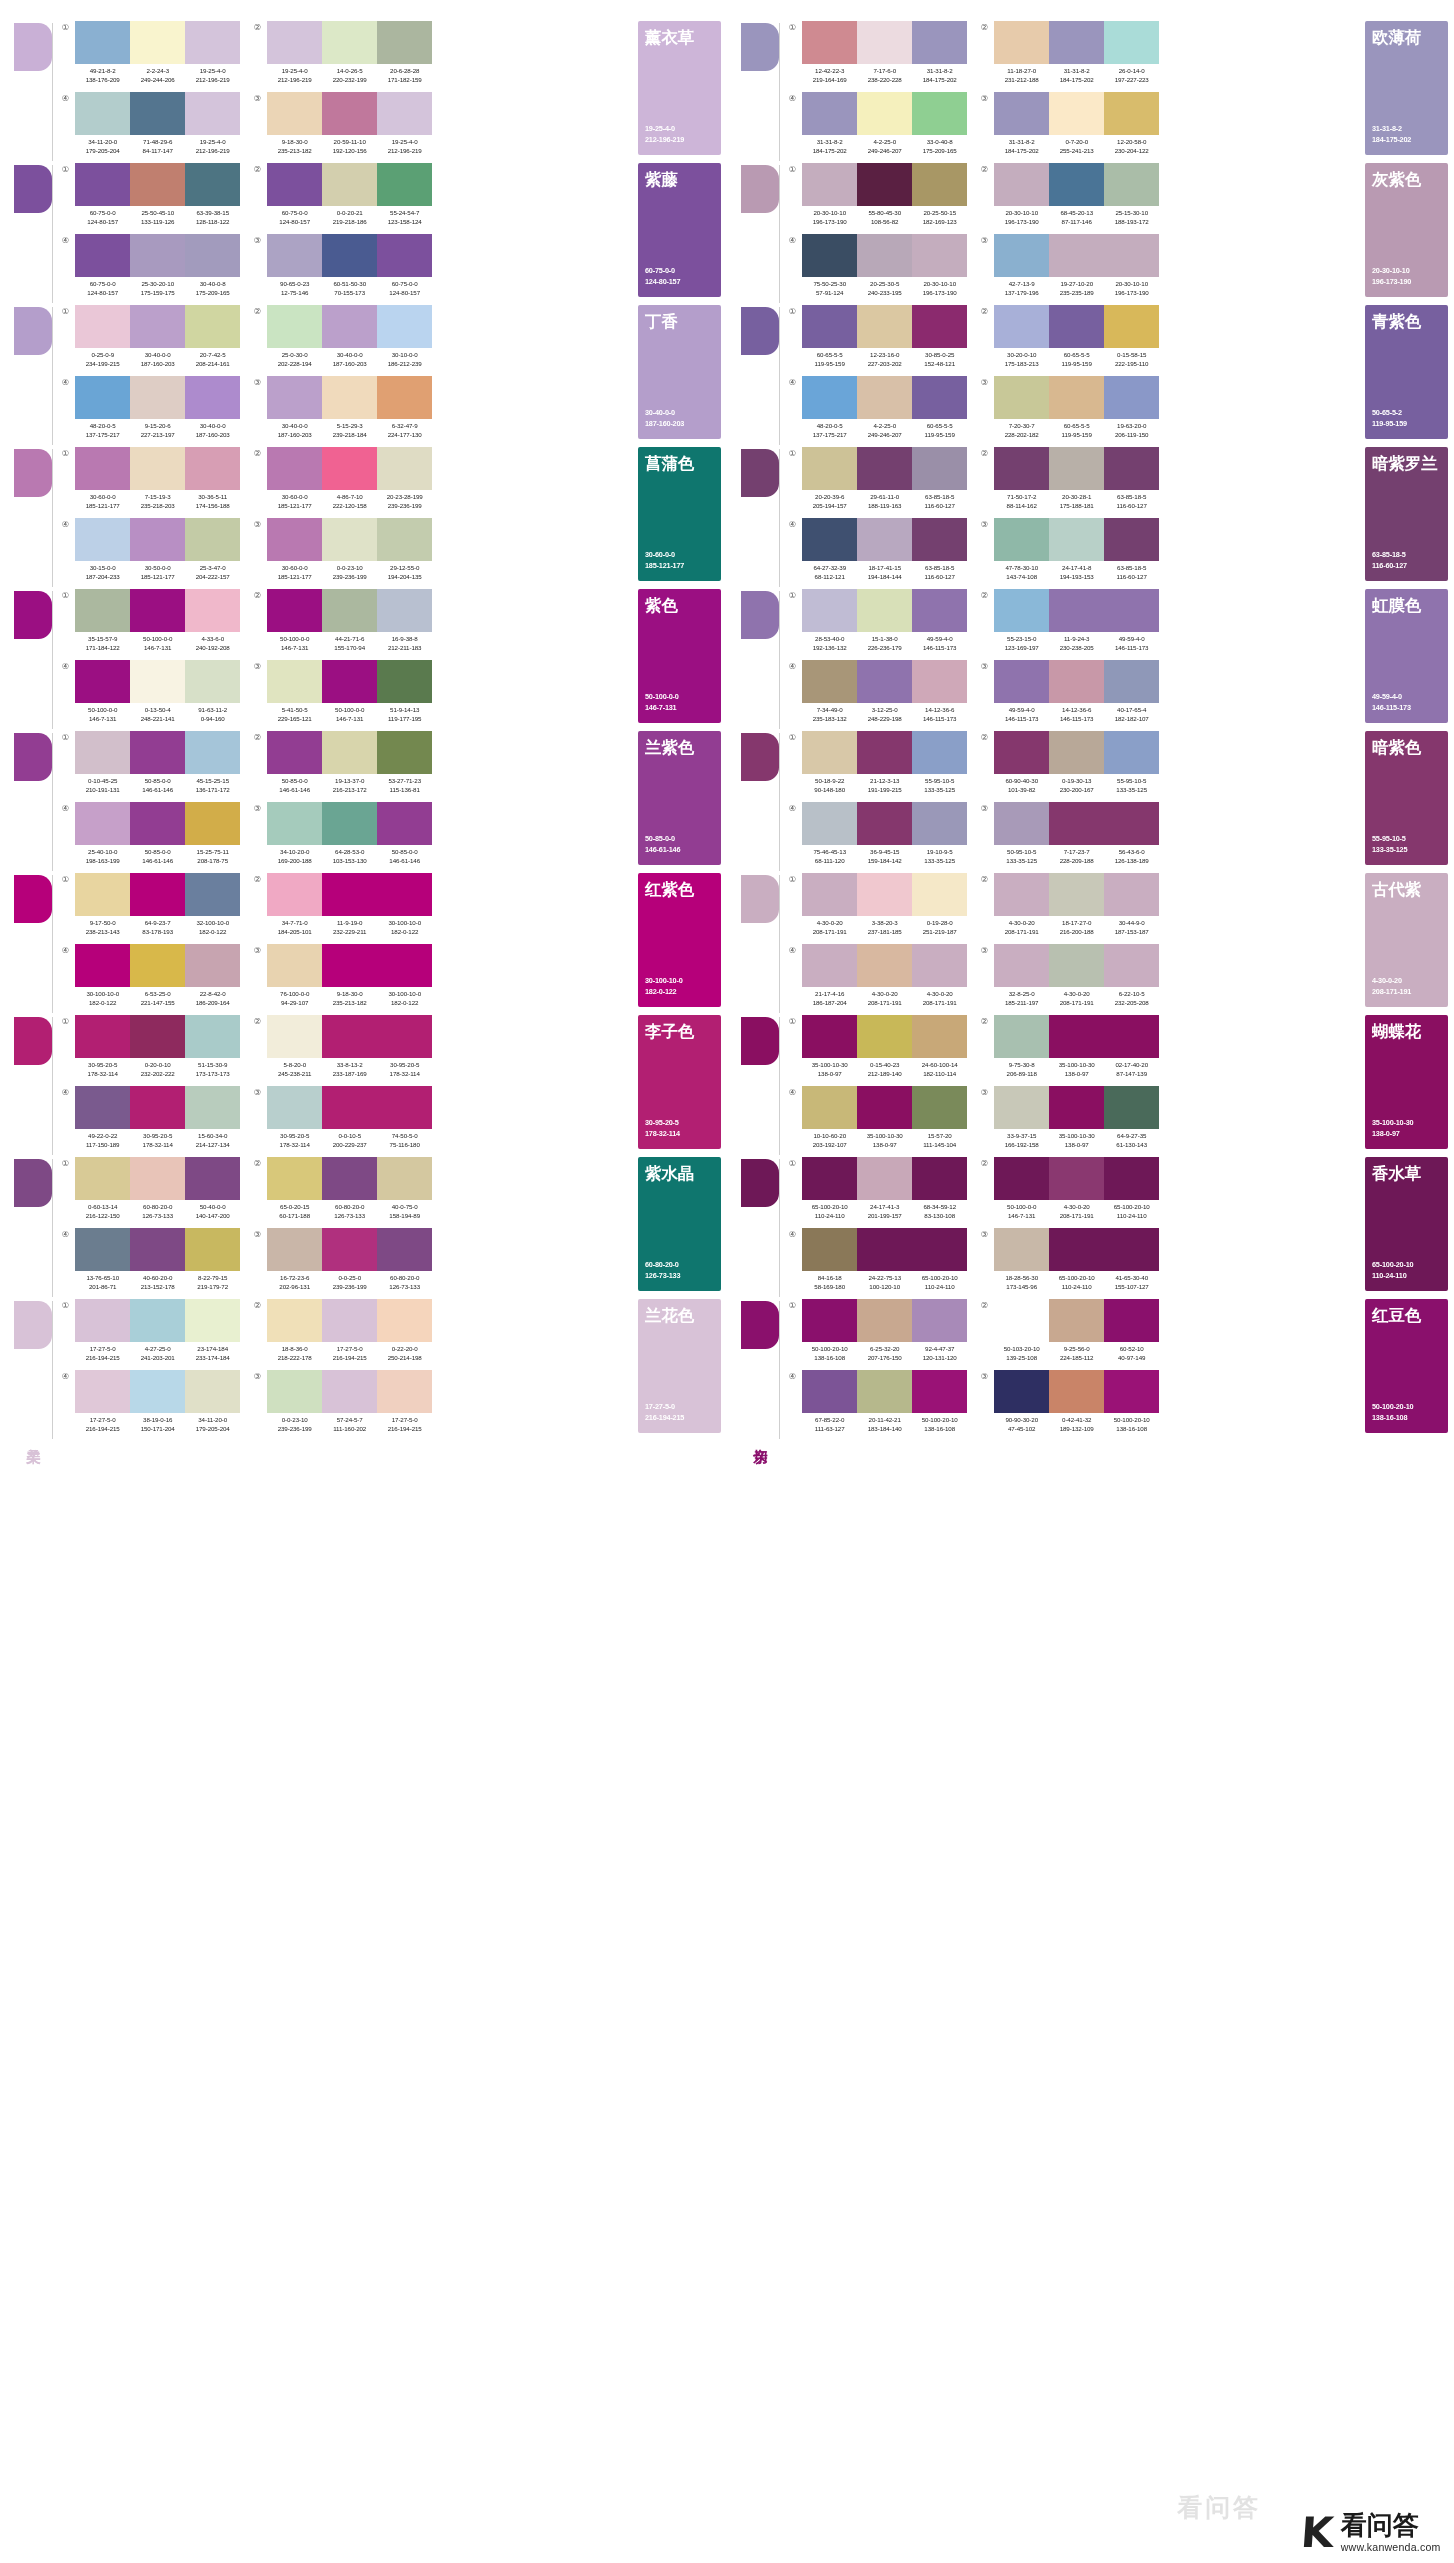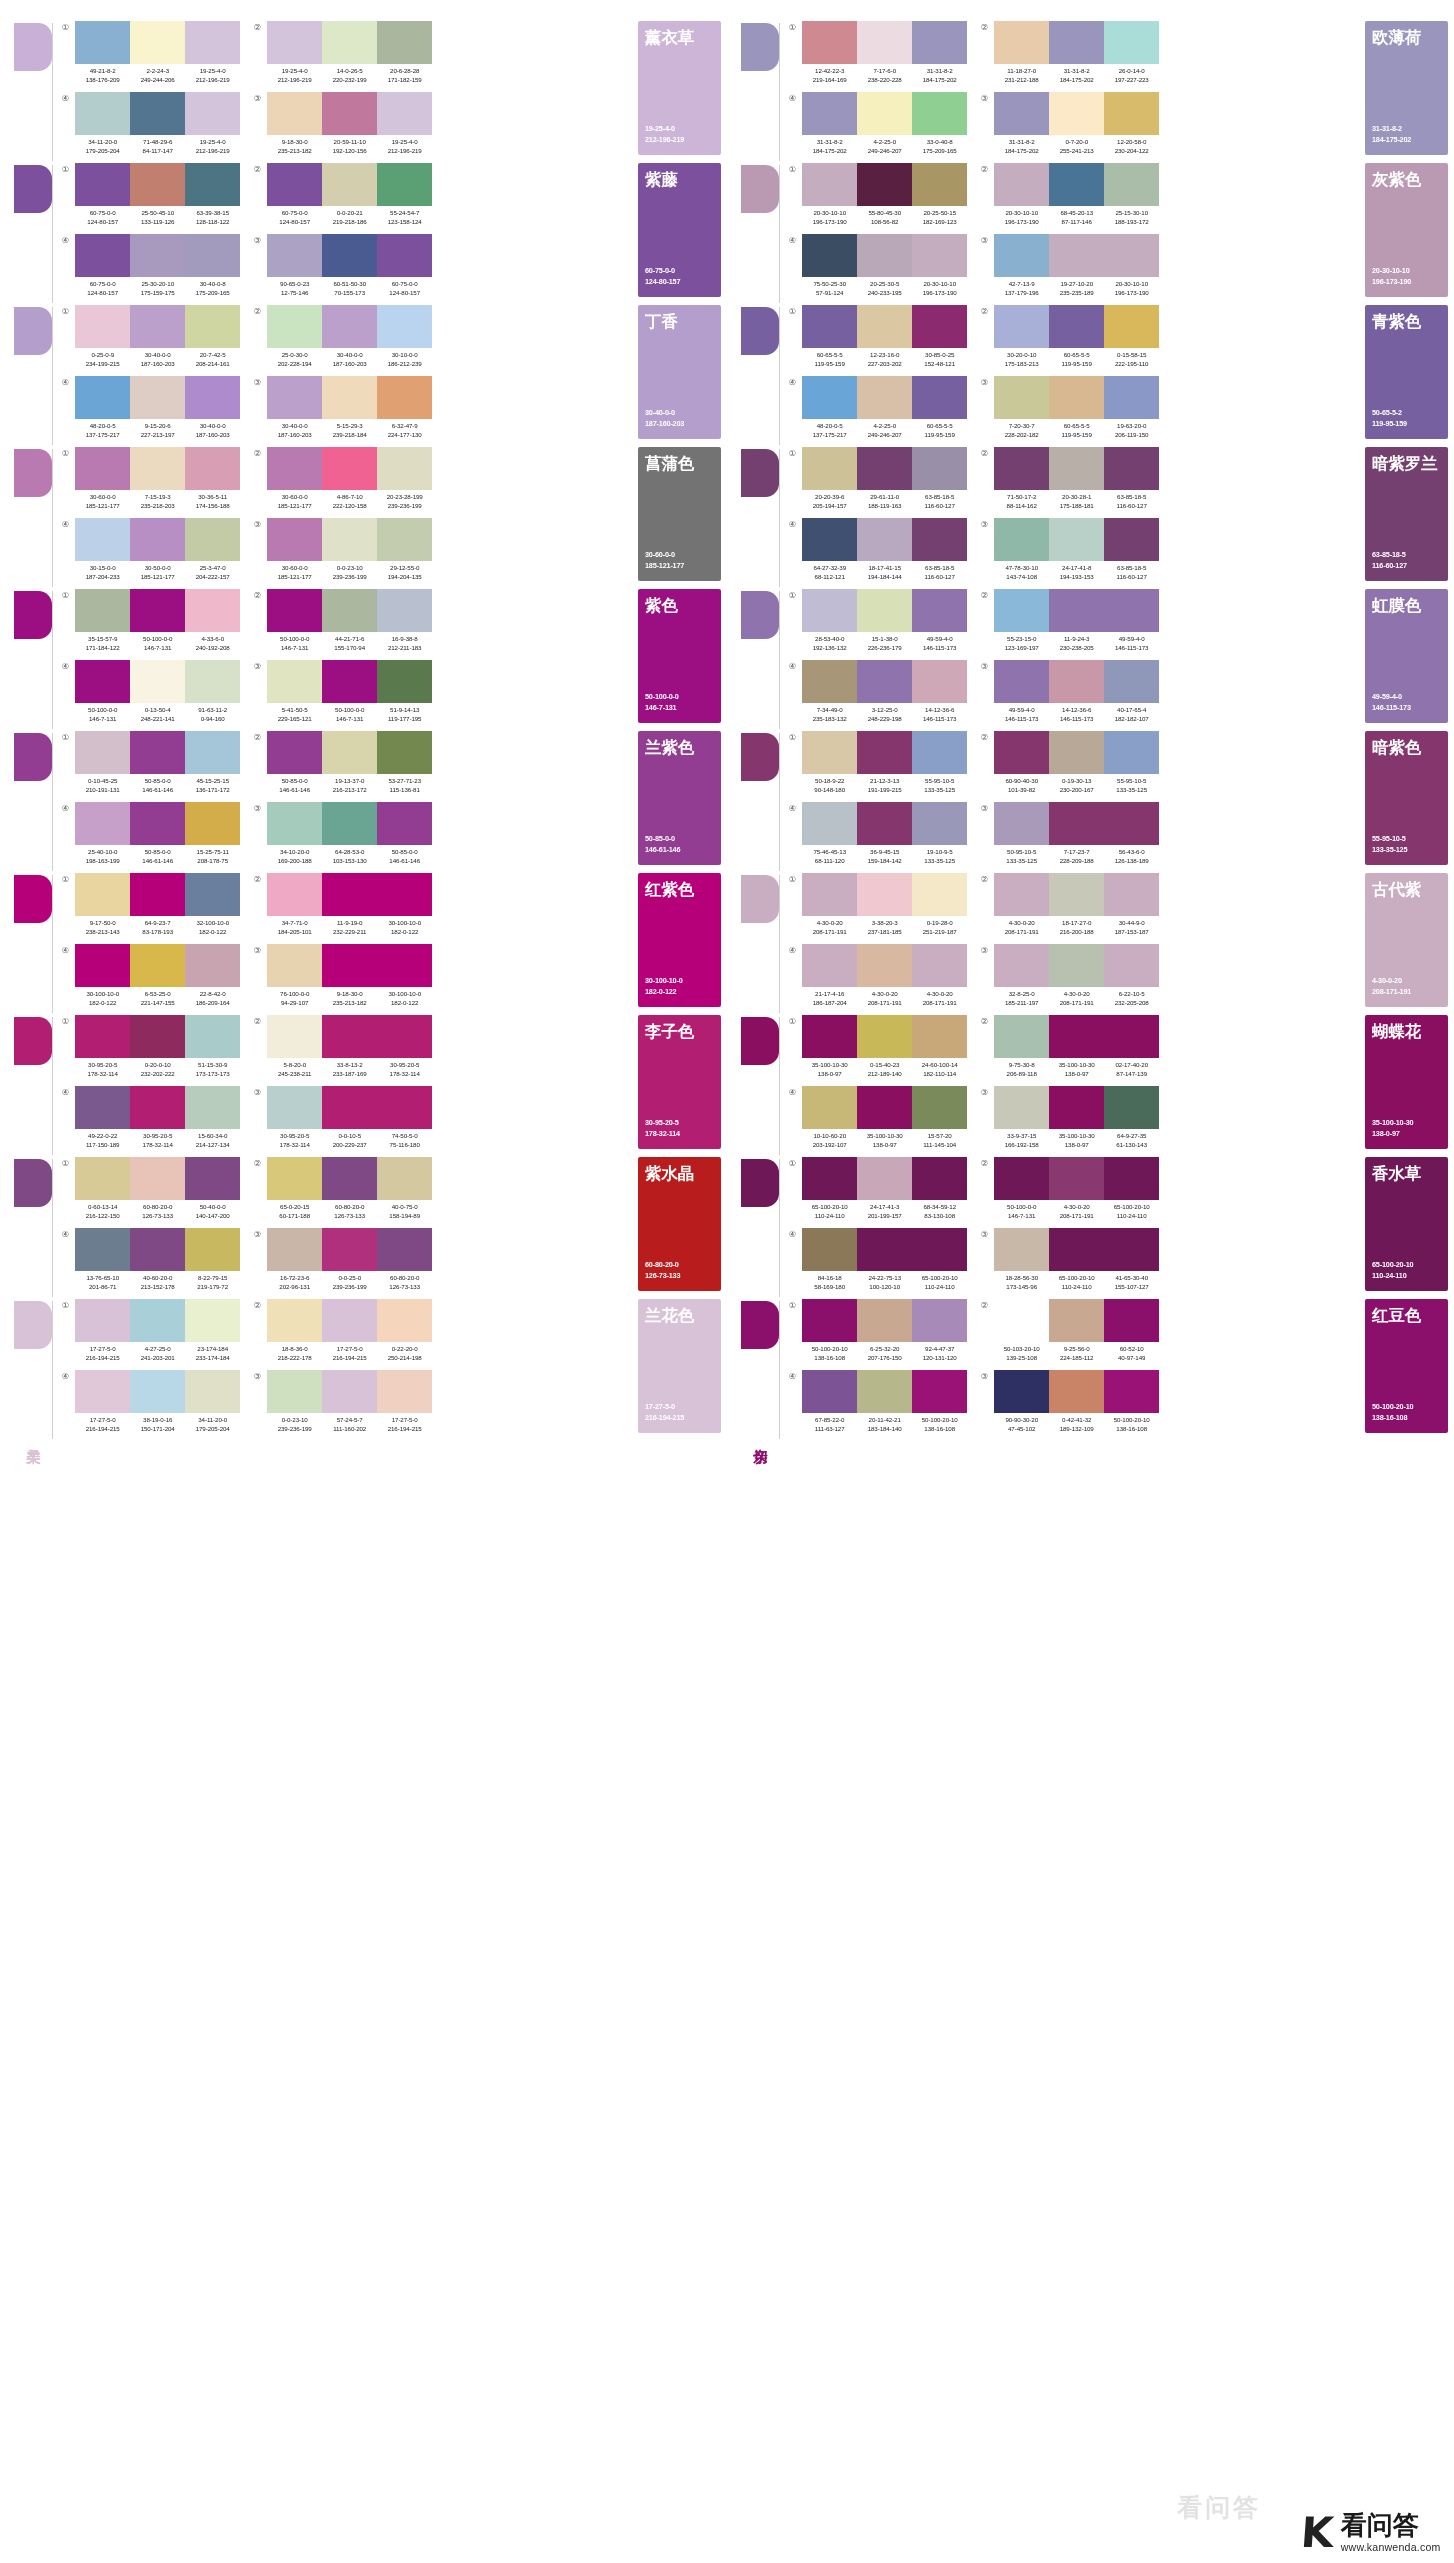--- a/index.html
+++ b/index.html
@@ -637,21 +637,21 @@
                     </div>
                     <div class="code">
                       <span>29-12-55-0</span>
                       <span>194-204-135</span>
                     </div>
                   </div>
                 </div>
               </div>
             </div>
           </div>
-          <div class="namepanel" style="background: #737373;">
+          <div class="namepanel" style="background: #0f766e;">
             <div class="pname">菖蒲色</div>
             <div class="pcodes">
               <span>30-60-0-0</span>
               <span>185-121-177</span>
             </div>
           </div>
         </div>
         <div class="block">
           <div class="tab-col">
             <div class="tab" style="background: rgb(155, 15, 130);"></div>
@@ -1227,21 +1227,21 @@
                     </div>
                     <div class="code">
                       <span>60-80-20-0</span>
                       <span>126-73-133</span>
                     </div>
                   </div>
                 </div>
               </div>
             </div>
           </div>
-          <div class="namepanel" style="background: #b91c1c;">
+          <div class="namepanel" style="background: #0f766e;">
             <div class="pname">紫水晶</div>
             <div class="pcodes">
               <span>60-80-20-0</span>
               <span>126-73-133</span>
             </div>
           </div>
         </div>
         <div class="block">
           <div class="tab-col">
             <div class="tab" style="background: rgb(216, 194, 215);"></div>

